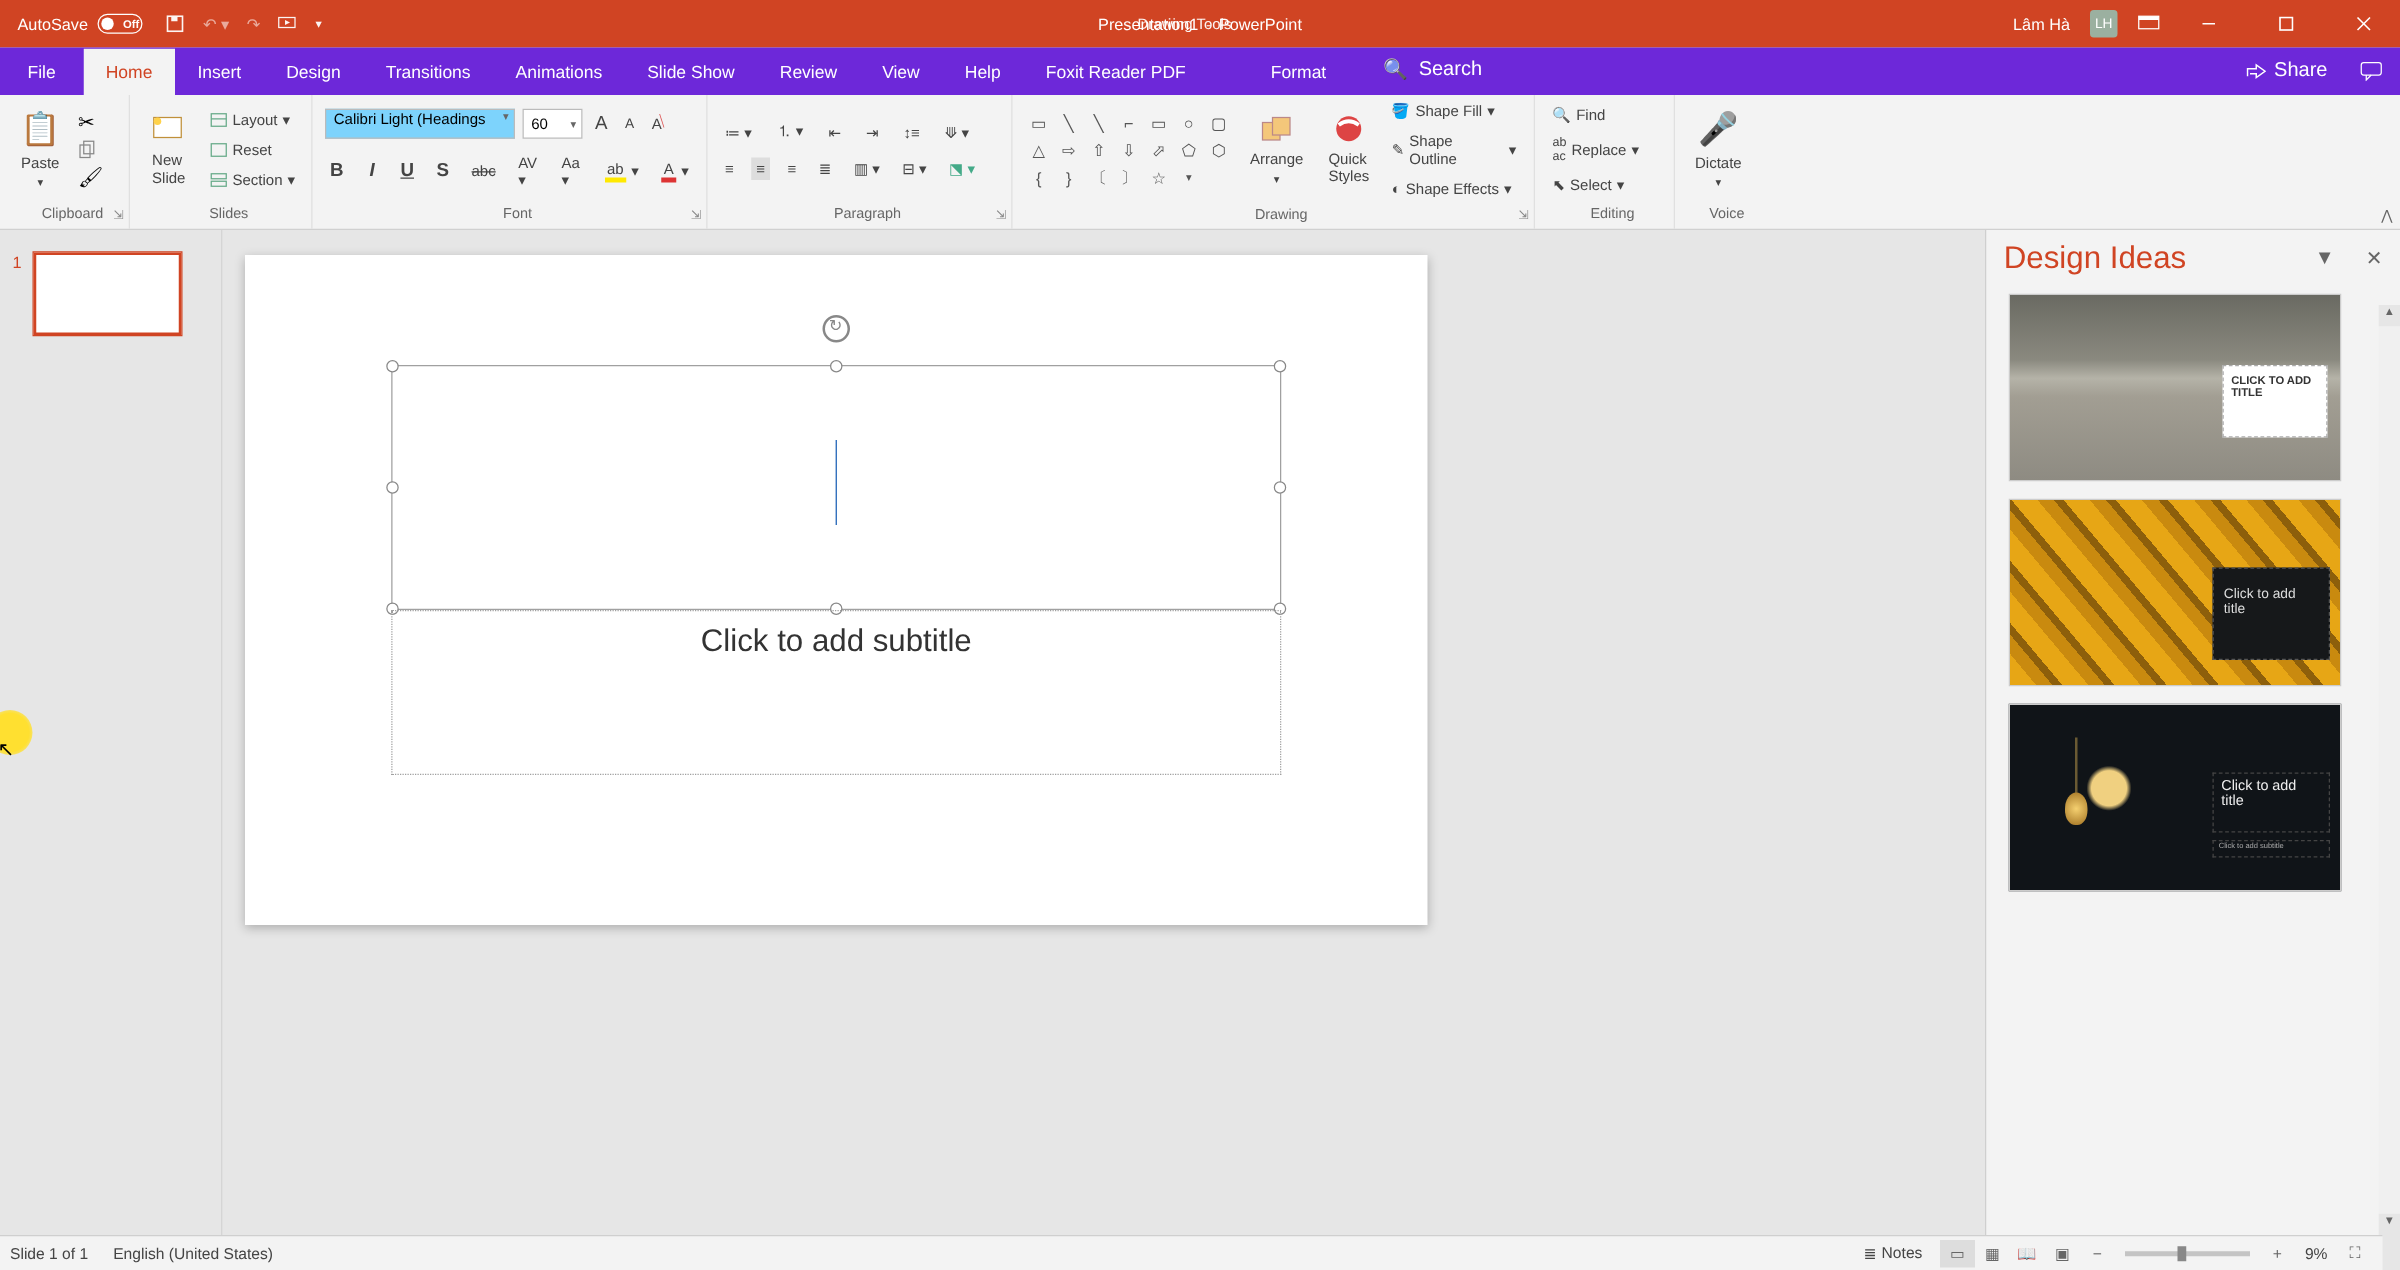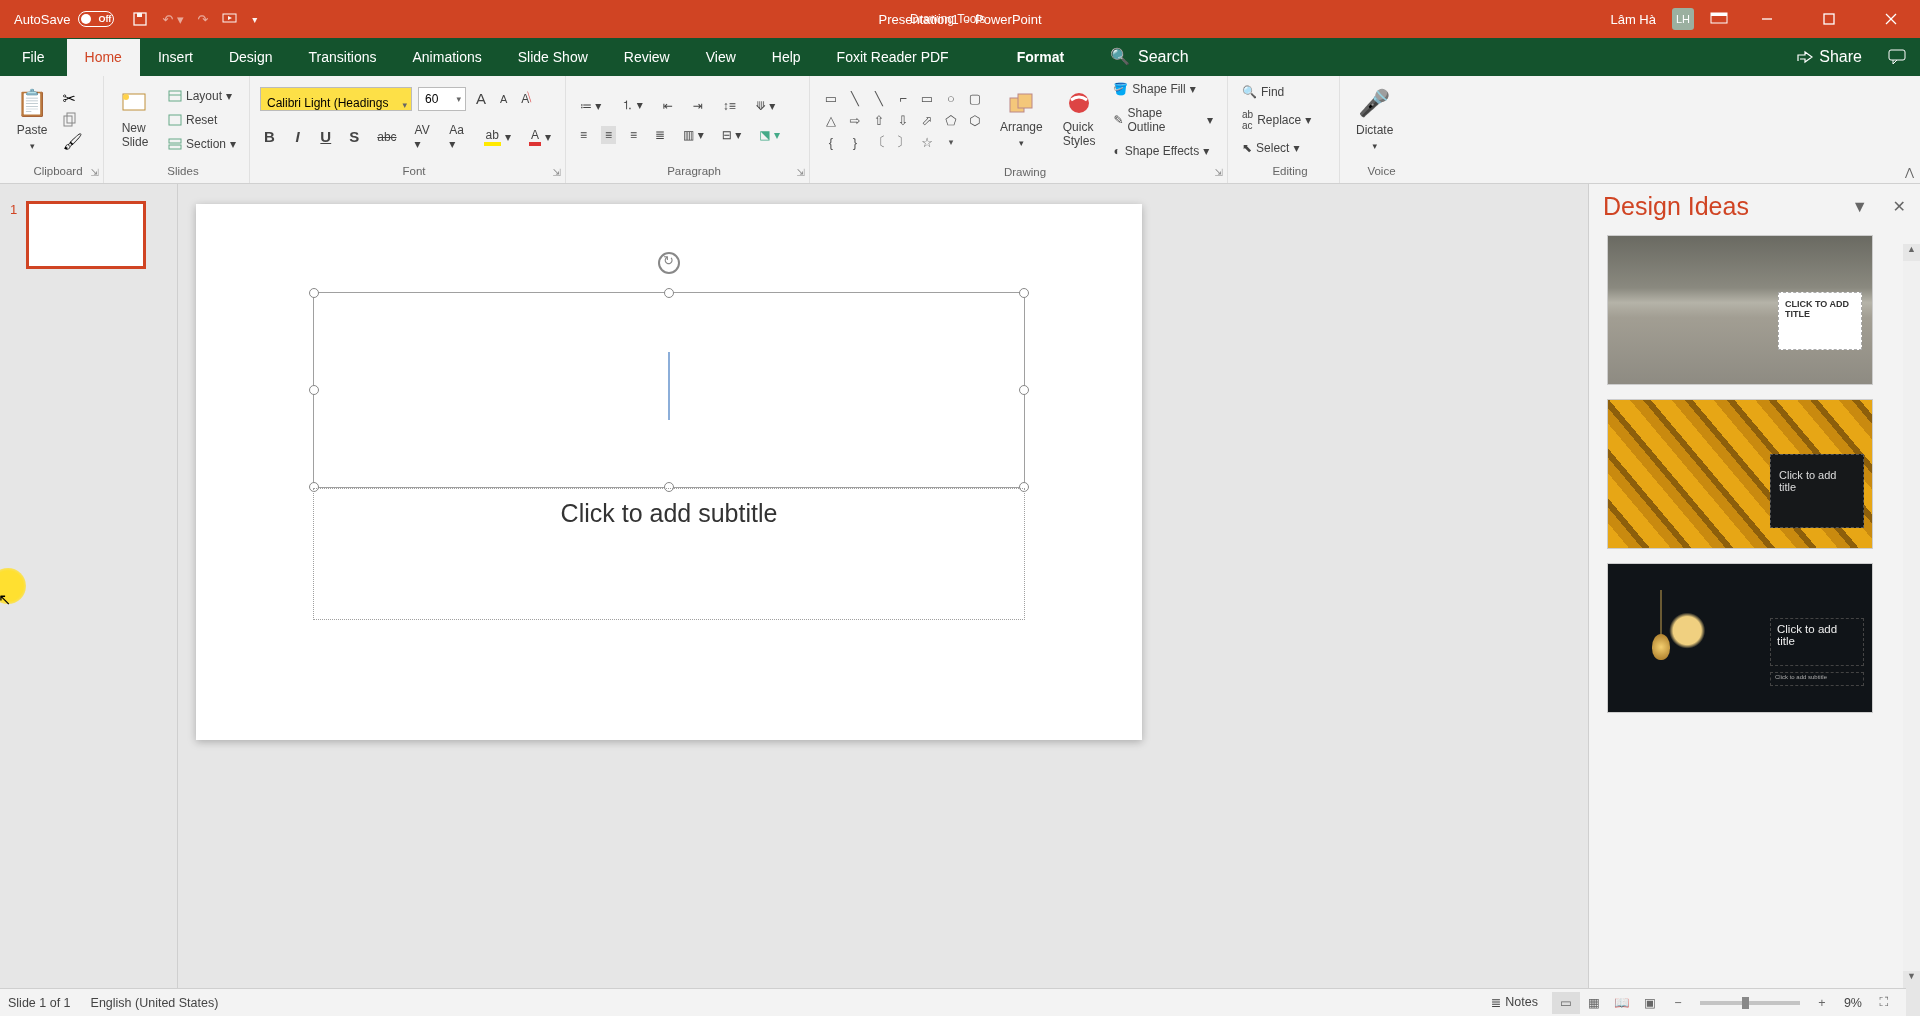--- a/index.html
+++ b/index.html
@@ -13,41 +13,41 @@
 .qat { display: flex; gap: 14px; margin-left: 18px; align-items: center; }
 .qat span { cursor: pointer; opacity: .95; }
 .title-center { position: absolute; left: 50%; transform: translateX(-50%); display: flex; gap: 6px; }
 .title-center .sep { opacity: .8; }
 .drawing-tools { position: absolute; left: 910px; font-size: 12px; opacity: .95; }
 .title-right { margin-left: auto; display: flex; align-items: center; gap: 16px; padding-right: 6px; }
 .avatar { width: 22px; height: 22px; background: #9bb0a0; border-radius: 3px; display: flex; align-items: center; justify-content: center; font-size: 11px; }
 .winbtn { width: 46px; height: 38px; display: flex; align-items: center; justify-content: center; cursor: pointer; }
 
 
-.tabs { height: 38px; background: #14532d; display: flex; align-items: flex-end; color: #fff; position: relative; }
+.tabs { height: 38px; background: #6d28d9; display: flex; align-items: flex-end; color: #fff; position: relative; }
 .tab { padding: 10px 18px 11px; font-size: 14px; cursor: pointer; }
 .tab.active { background: #f3f3f3; color: #d04423; }
 .tab.file { padding-left: 22px; padding-right: 22px; }
-.tab.format { margin-left: 32px; font-weight: bold; }
+.tab.format { margin-left: 32px; }
 .search-area { display: flex; align-items: center; gap: 8px; margin-left: 28px; padding-bottom: 10px; }
 .share-area { position: absolute; right: 14px; bottom: 10px; display: flex; align-items: center; gap: 26px; }
 
 
 .ribbon { height: 108px; background: #f3f3f3; border-bottom: 1px solid #d0d0d0; display: flex; position: relative; }
 .group { border-right: 1px solid #e0e0e0; display: flex; flex-direction: column; }
 .group-body { flex: 1; display: flex; align-items: center; padding: 4px 10px; gap: 8px; }
 .group-label { text-align: center; font-size: 11.5px; color: #666; height: 20px; line-height: 16px; position: relative; margin-left: 13px; }
 .dlg-launch { position: absolute; right: 4px; bottom: 2px; font-size: 10px; color: #888; cursor: pointer; }
 .vbtn { display: flex; flex-direction: column; align-items: center; justify-content: center; gap: 4px; font-size: 12px; color: #444; cursor: pointer; padding: 2px 6px; }
 .vbtn .ic { font-size: 26px; }
 .minibtn { font-size: 12px; color: #444; cursor: pointer; display: flex; align-items: center; gap: 4px; padding: 2px 4px; }
 .minibtn.b { font-weight: bold; font-size: 15px; width: 22px; justify-content: center; }
 .col { display: flex; flex-direction: column; gap: 4px; }
 .row { display: flex; gap: 6px; align-items: center; }
-.fontname { width: 152px; height: 24px; border: 1px solid #bbb; background: #fde047; font-size: 12px; padding: 0 18px 0 6px; position: relative; display: flex; align-items: flex-end; }
+.fontname { width: 152px; height: 24px; border: 1px solid #bbb; background: #7dd3fc; font-size: 12px; padding: 0 18px 0 6px; position: relative; display: flex; align-items: flex-start; }
 .fontname::after, .fontsize::after { content: "▾"; position: absolute; right: 4px; font-size: 9px; color: #666; }
 .fontsize { width: 48px; height: 24px; border: 1px solid #bbb; background: #fff; font-size: 12px; padding: 0 14px 0 6px; position: relative; display: flex; align-items: center; }
 .shape-gallery { display: grid; grid-template-columns: repeat(7, 22px); grid-auto-rows: 20px; gap: 2px; }
 .sh { width: 22px; height: 20px; display: flex; align-items: center; justify-content: center; font-size: 13px; color: #555; cursor: pointer; }
 .collapse-ribbon { position: absolute; right: 6px; bottom: 4px; cursor: pointer; color: #666; font-size: 11px; }
 
 
 .workspace { position: absolute; top: 184px; left: 0; right: 0; bottom: 28px; display: flex; }
 .thumb-panel { width: 178px; background: #e6e6e6; border-right: 1px solid #cfcfcf; padding: 18px 10px; }
 .thumb-row { display: flex; gap: 10px; }

